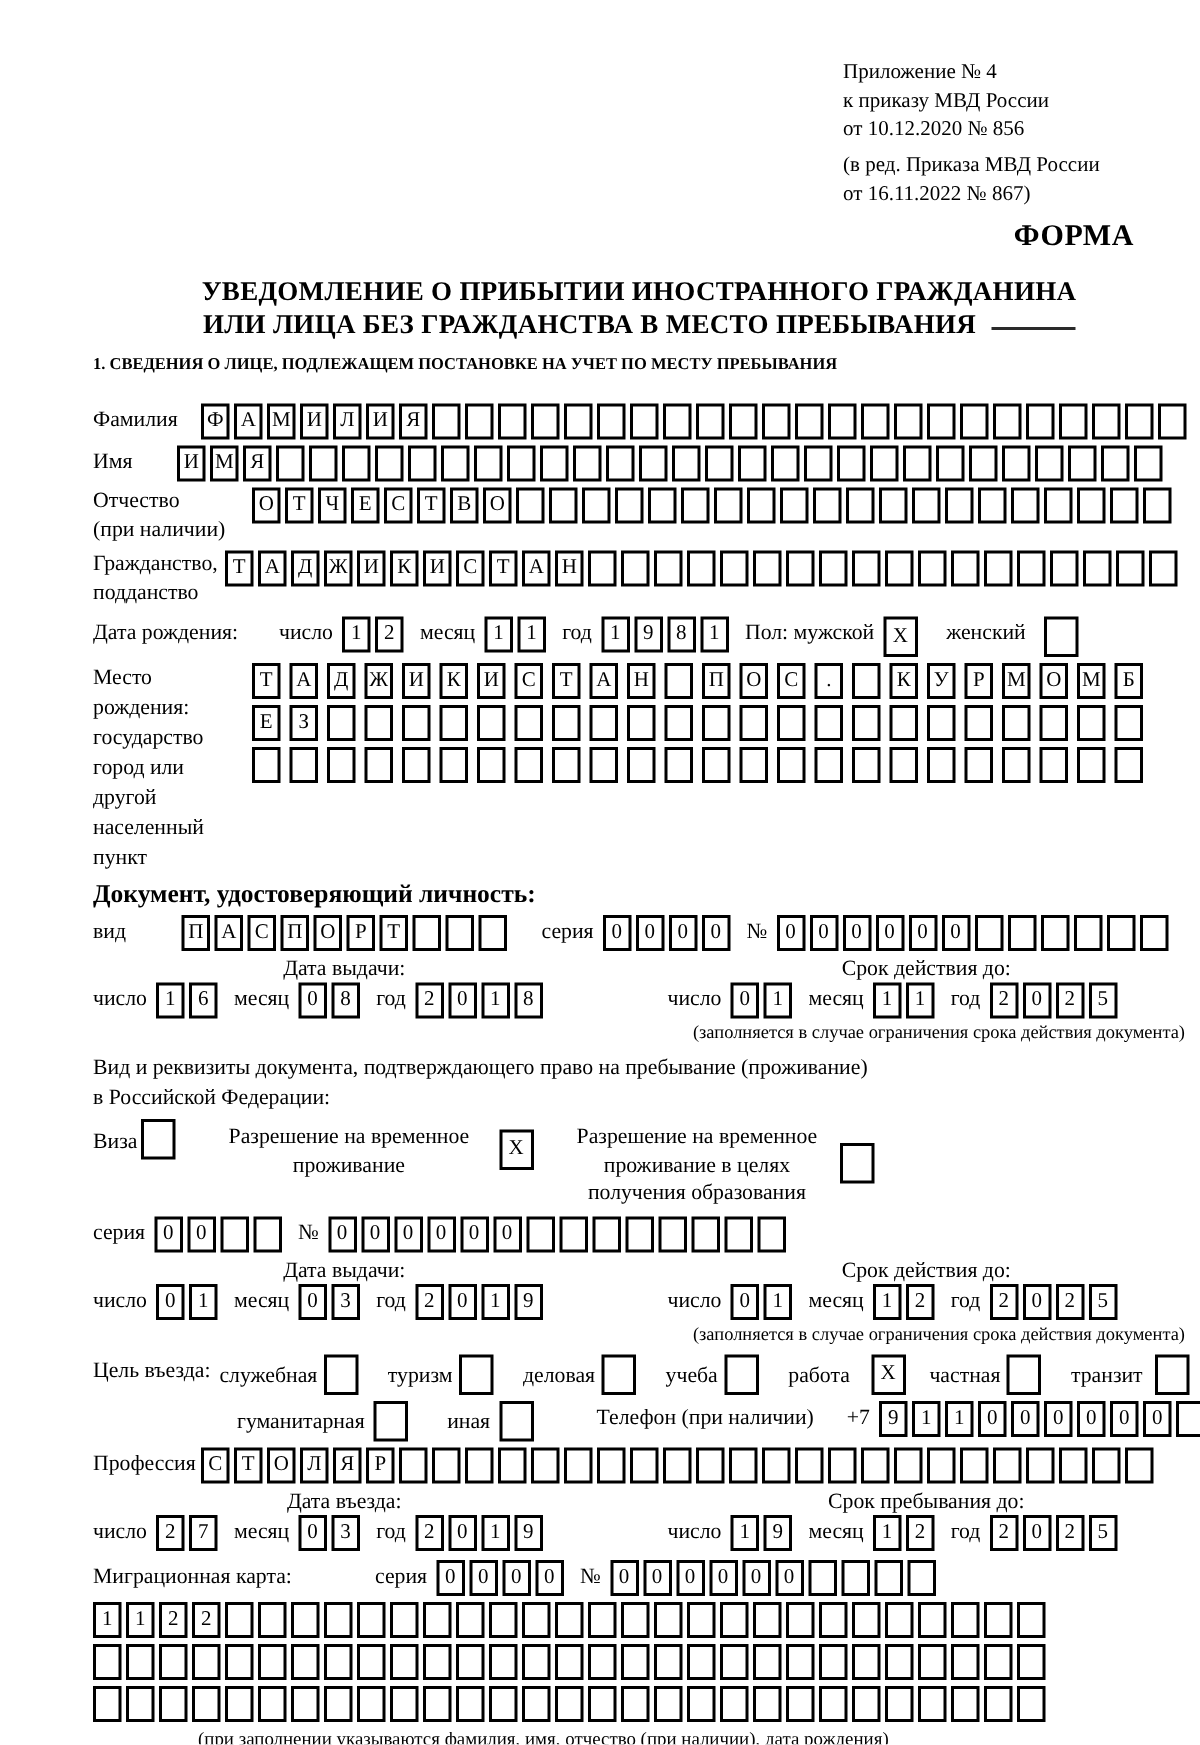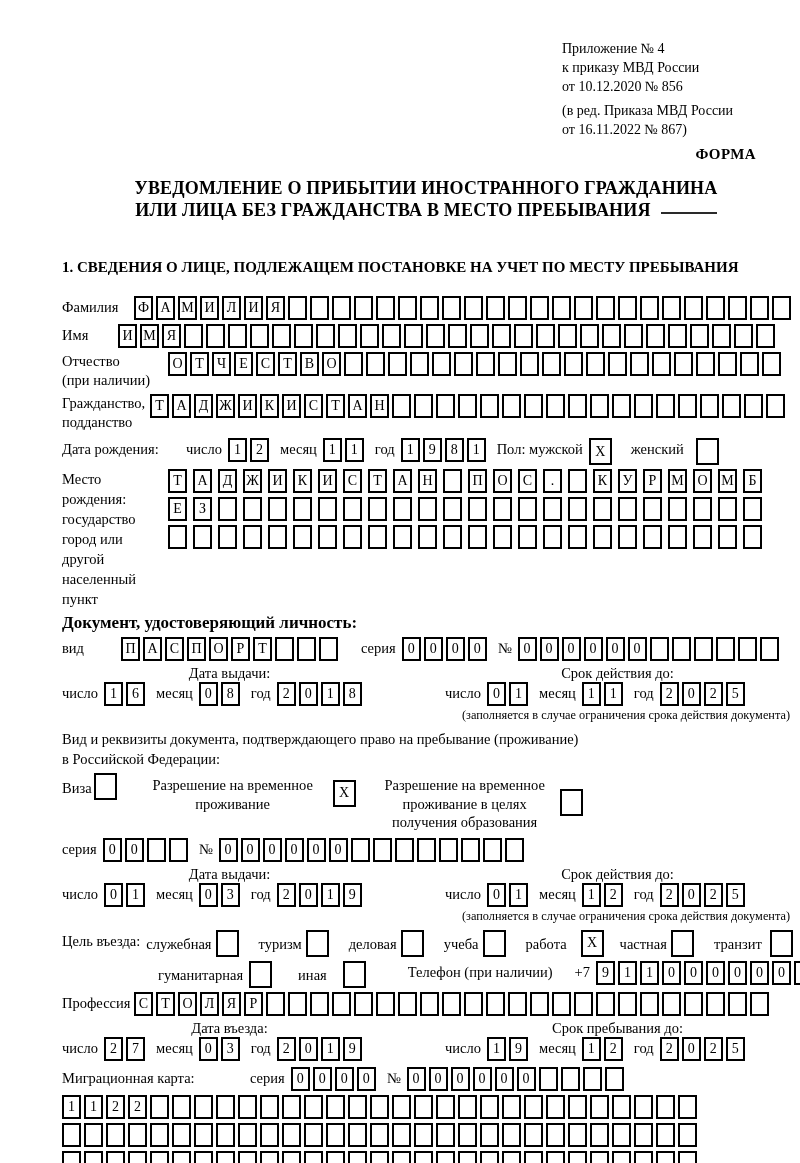--- a/index.html
+++ b/index.html
@@ -5,25 +5,25 @@
   * { box-sizing: border-box; }
   html,body { margin:0; padding:0; background:#fff; }
   .page {
     width:800px; height:1163px; background:#fff; color:#000;
     padding:40px 10px 0 62px; overflow:hidden; position:relative;
     font-family:"Liberation Serif","DejaVu Serif",serif; font-size:14.5px;
   }
   
   .appendix { width:200px; margin-left:auto; margin-right:28px; font-size:14px; line-height:1.35; }
   .appendix .gap { height:5px; }
-  .form-label { font-weight:700; text-align:right; padding-right:34px; margin-top:7px; font-size:15px; letter-spacing:.4px; }
+  .form-label { font-weight:700; text-align:right; padding-right:34px; margin-top:7px; font-size:20px; letter-spacing:.4px; }
   
   .title { font-weight:700; text-align:center; font-size:18px; line-height:22px; margin-top:14px; letter-spacing:.2px; }
   .blank { display:inline-block; width:56px; height:2px; background:#2a2a2a; margin-left:10px; vertical-align:2px; }
-  .sec-h { font-weight:700; font-size:15px; margin-top:38px; margin-bottom:20px; }
+  .sec-h { font-weight:700; font-size:11px; margin-top:10px; margin-bottom:20px; }
   
   .row { display:flex; align-items:flex-start; margin-bottom:4px; }
   .t { flex:0 0 auto; padding-top:3px; margin-right:6px; white-space:nowrap; }
   .cells { display:flex; flex:0 0 auto; margin-right:8px; }
   .cell {
     flex:0 0 auto; width:19px; height:24px; border:2px solid #000; margin-right:3px;
     display:flex; align-items:center; justify-content:center; font-size:14px; line-height:1; background:#fff;
   }
   .sp .cell { margin-right:6px; }
   .big .cell { width:23px; height:27px; }
@@ -569,21 +569,21 @@
   </div>
 
   <div class="row" style="padding-left:96px">
     <span class="opt">
       <span class="t" style="margin-right:6px">гуманитарная</span>
       <span class="cells big">
           <span class="cell"></span>
         </span>
     </span>
     <span class="opt" style="margin-left:6px">
-      <span class="t" style="margin-right:16px">иная</span>
+      <span class="t" style="margin-right:6px">иная</span>
       <span class="cells big">
           <span class="cell"></span>
         </span>
     </span>
     <span class="t" style="margin-left:22px">Телефон (при наличии)</span>
     <span class="t" style="margin-left:16px">+7</span>
     <span class="cells">
         <span class="cell">9</span>
         <span class="cell">1</span>
         <span class="cell">1</span>

